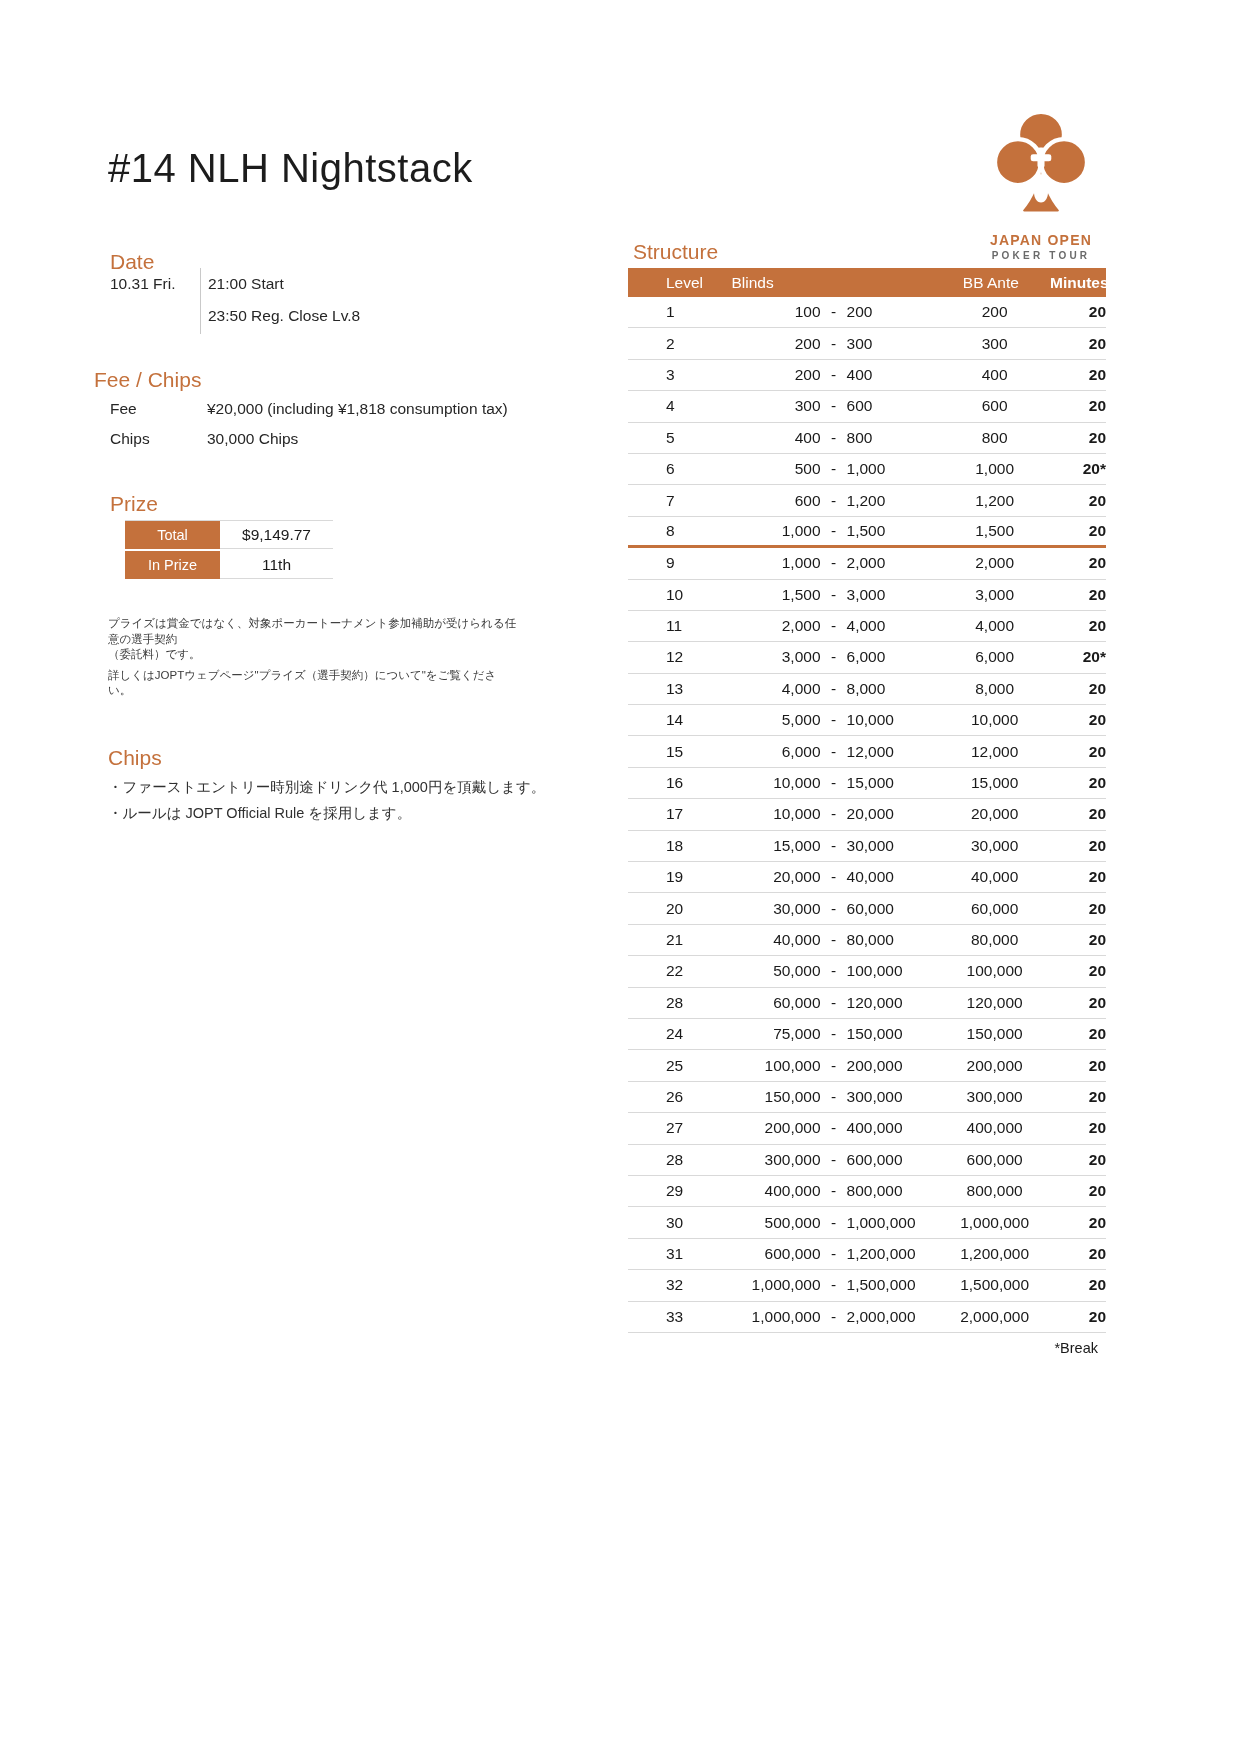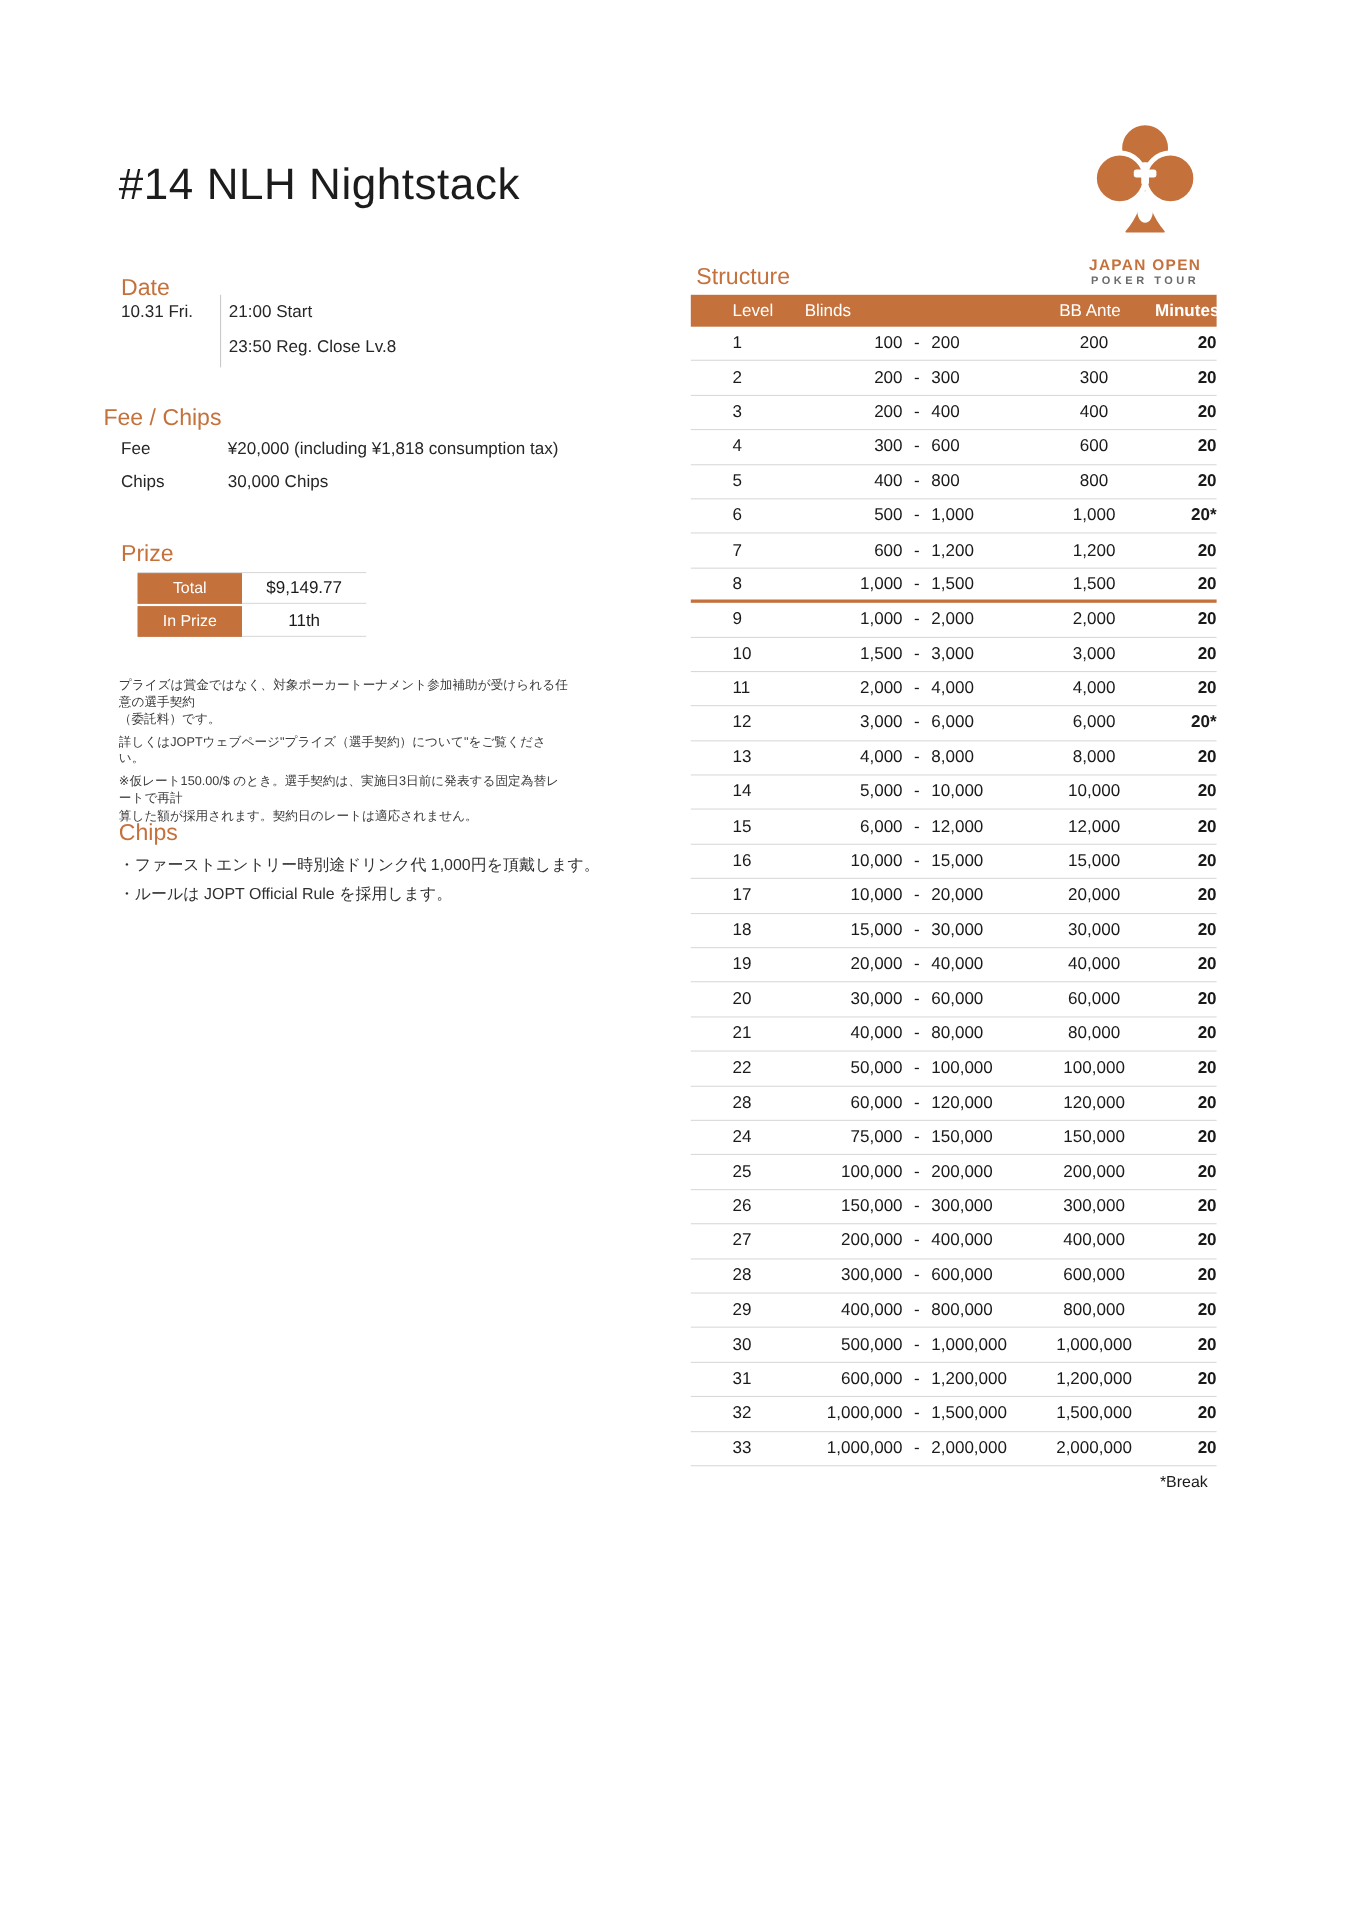--- a/index.html
+++ b/index.html
@@ -110,24 +110,20 @@
   </div>
 
   <div class="disclaimer">
       <div class="disclaimer-par">
         <div>プライズは賞金ではなく、対象ポーカートーナメント参加補助が受けられる任意の選手契約</div>
         <div>（委託料）です。</div>
       </div>
       <div class="disclaimer-par">
         <div>詳しくはJOPTウェブページ"プライズ（選手契約）について"をご覧ください。</div>
       </div>
-      <div class="disclaimer-par">
-        <div>※仮レート150.00/$ のとき。選手契約は、実施日3日前に発表する固定為替レートで再計</div>
-        <div>算した額が採用されます。契約日のレートは適応されません。</div>
-      </div>
     </div>
 
   <div class="section-heading" style="left:108px; top:746px;">Chips</div>
   <div class="note-items">
     <div>・ファーストエントリー時別途ドリンク代 1,000円を頂戴します。</div>
     <div>・ルールは JOPT Official Rule を採用します。</div>
   </div>
 
   <div class="section-heading" style="left:633px; top:240px;">Structure</div>
   <div class="structure-table">

